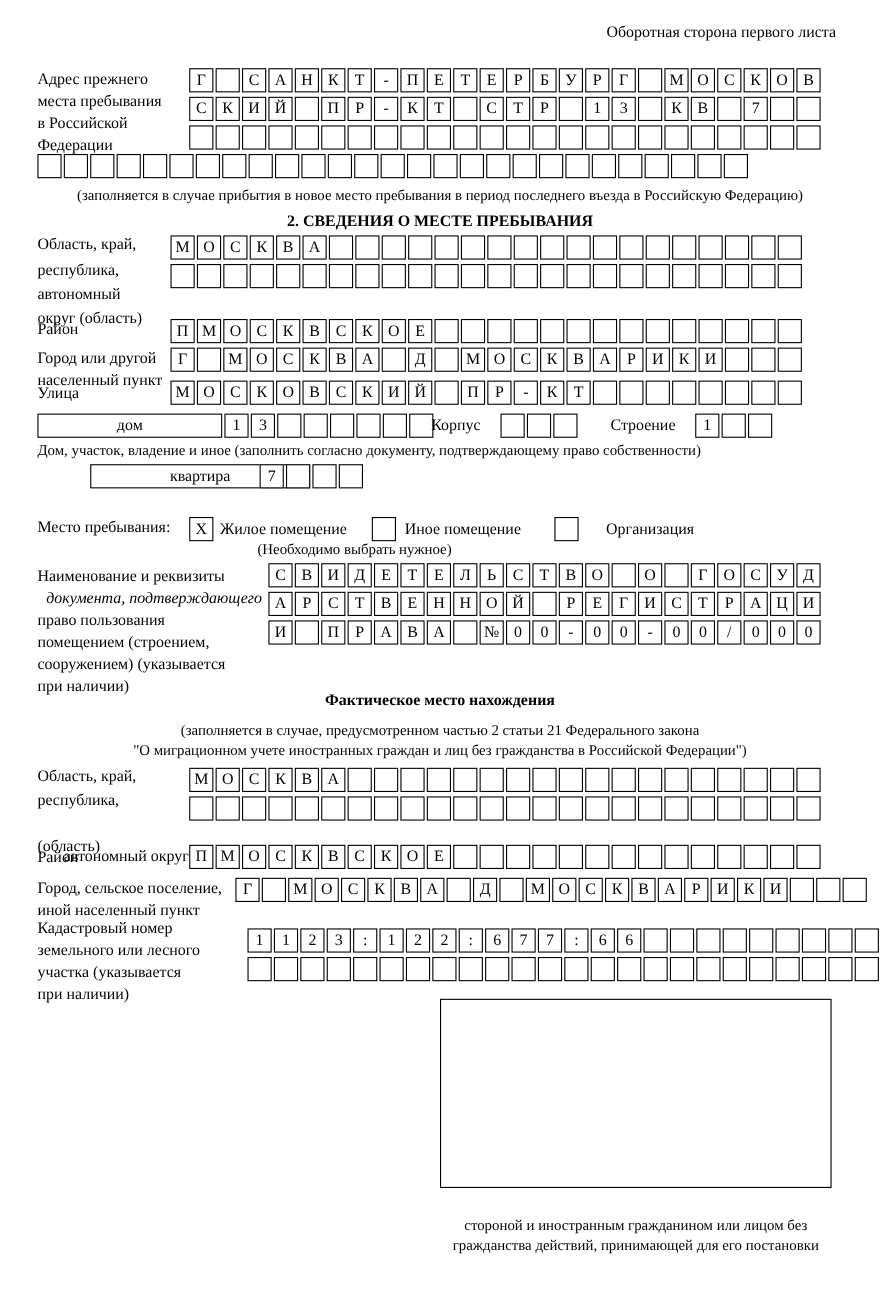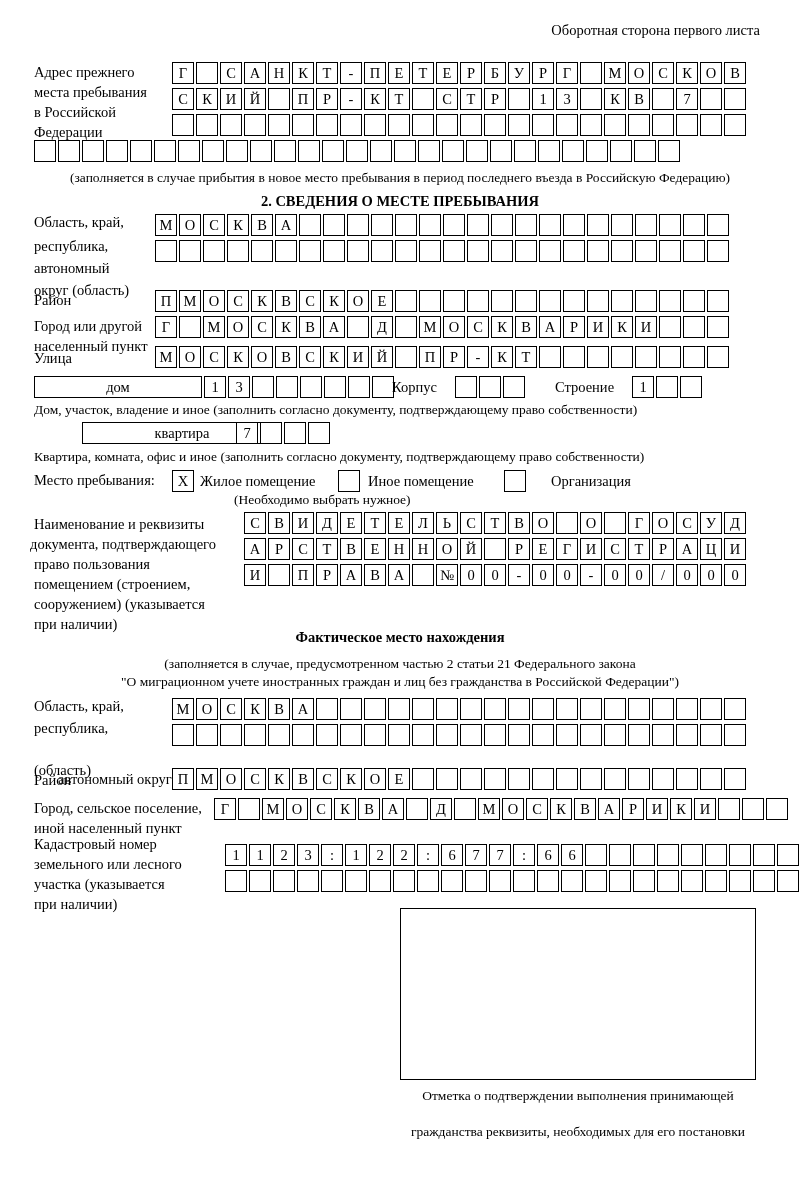--- a/index.html
+++ b/index.html
@@ -390,33 +390,32 @@
   <div class="lbl small" style="left:34px; top:400px;">Дом, участок, владение и иное (заполнить согласно документу, подтверждающему право собственности)</div>
 
   <div class="wide-label-box" style="left:34px; top:422px; width:200px;margin-left:48px;">квартира</div>
   <div class="boxrow" id="s2-flat" style="left:236px; top:422px;">
       <div class="cell">7</div>
       <div class="cell"></div>
       <div class="cell"></div>
       <div class="cell last"></div>
     </div>
 
-  <div class="lbl small" style="left:34px; top:447px;">Квартира, комната, офис и иное (заполнить согласно документу, подтверждающему право собственности)</div>
 
   <div class="lbl" style="left:34px; top:470px;">Место пребывания:</div>
   <div class="checkbox" style="left:172px; top:470px;">X</div>
   <div class="inline-txt" style="left:200px; top:470px;">Жилое помещение</div>
   <div class="checkbox" style="left:338px; top:470px;"></div>
   <div class="inline-txt" style="left:368px; top:470px;">Иное помещение</div>
   <div class="checkbox" style="left:504px; top:470px;"></div>
   <div class="inline-txt" style="left:551px; top:470px;">Организация</div>
   <div class="lbl small" style="left:234px; top:490px;">(Необходимо выбрать нужное)</div>
 
   <div class="lbl" style="left:34px; top:514px;">Наименование и реквизиты</div>
-  <div class="lbl" style="left:30px; top:534px;">документа, подтверждающего</div>
+  <div class="lbl" style="left:42px; top:534px;font-style:italic;">документа, подтверждающего</div>
   <div class="lbl" style="left:34px; top:554px;">право пользования</div>
   <div class="lbl" style="left:34px; top:574px;">помещением (строением,</div>
   <div class="lbl" style="left:34px; top:594px;">сооружением) (указывается</div>
   <div class="lbl" style="left:34px; top:614px;">при наличии)</div>
 
   <div class="boxrow" id="s2-doc0" style="left:244px; top:512px;">
       <div class="cell">С</div>
       <div class="cell">В</div>
       <div class="cell">И</div>
       <div class="cell">Д</div>
@@ -656,17 +655,17 @@
       <div class="cell"></div>
       <div class="cell"></div>
       <div class="cell"></div>
       <div class="cell"></div>
       <div class="cell"></div>
       <div class="cell"></div>
       <div class="cell last"></div>
     </div>
 
   <div class="bigbox" style="left:400px; top:908px; width:356px; height:172px;"></div>
-  <div class="lbl-c small" style="left:390px; top:1086px; width:376px;">Отметка о подтверждении выполнения принимающей</div>
-  <div class="lbl-c small" style="left:390px; top:1122px; width:376px;">гражданства реквизиты, необходимых для его постановки</div>
+  <div class="lbl-c small" style="left:390px; top:1104px; width:376px;">стороной и иностранным гражданином или лицом без</div>
+  <div class="lbl-c small" style="left:390px; top:1122px; width:376px;">гражданства действий, принимающей для его постановки</div>
   <div class="lbl-c small" style="left:390px; top:1184px; width:376px;">на учет по месту пребывания</div>
 
 </div>
 
 </body></html>

